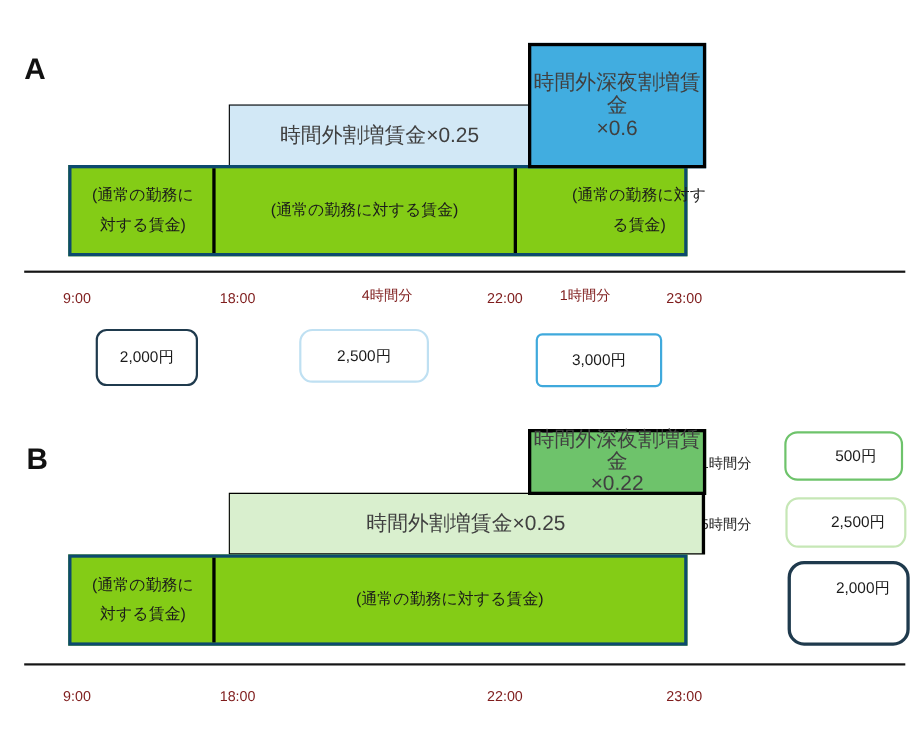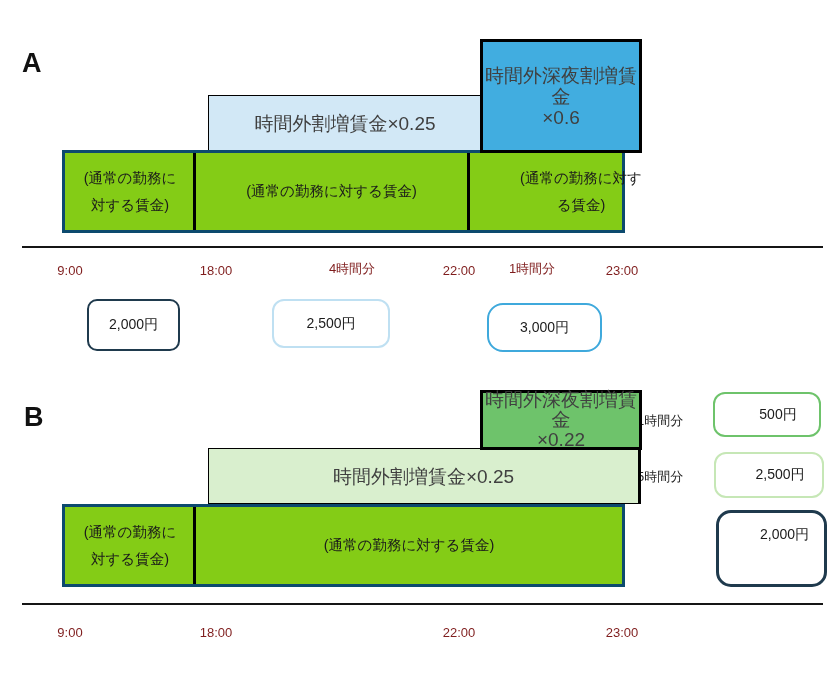--- a/index.html
+++ b/index.html
@@ -51,21 +51,21 @@
   #a-tick-1800{left:216px;}
   #a-tick-dur4{left:320px;margin-left:32px;}
   #a-tick-2200{left:459px;}
   #a-tick-dur1{left:532px;}
   #a-tick-2300{left:622px;}
   #a-price-regular{left:87px;top:299px;width:93px;height:52px;
     border:2.5px solid var(--navy-border);border-radius:10px;}
   #a-price-overtime{left:272px;top:299px;width:118px;height:49px;
     border:2px solid var(--pale-blue-border);border-radius:12px;}
   #a-price-night{left:487px;top:303px;width:115px;height:49px;
-    border:2.5px solid var(--blue-border);border-radius:16px;}
+    border:2.5px solid var(--blue-border);border-radius:6px;}
 
   
   #b-label{left:24px;top:404px;}
   #b-overtime-box{left:192px;top:448px;width:433px;height:56px;
     background:var(--light-green-fill);border:1px solid #000;border-right:3px solid #000;z-index:1;}
   #b-white-row{left:62px;top:504px;width:563px;height:83px;z-index:2;}
   #b-div-1{left:128px;}
   #b-cell-mid{left:131px;width:426px;}
   #b-night-box{left:464px;top:390px;width:162px;height:60px;
     background:var(--green-fill);border:3px solid #000;z-index:3;line-height:20px;}

